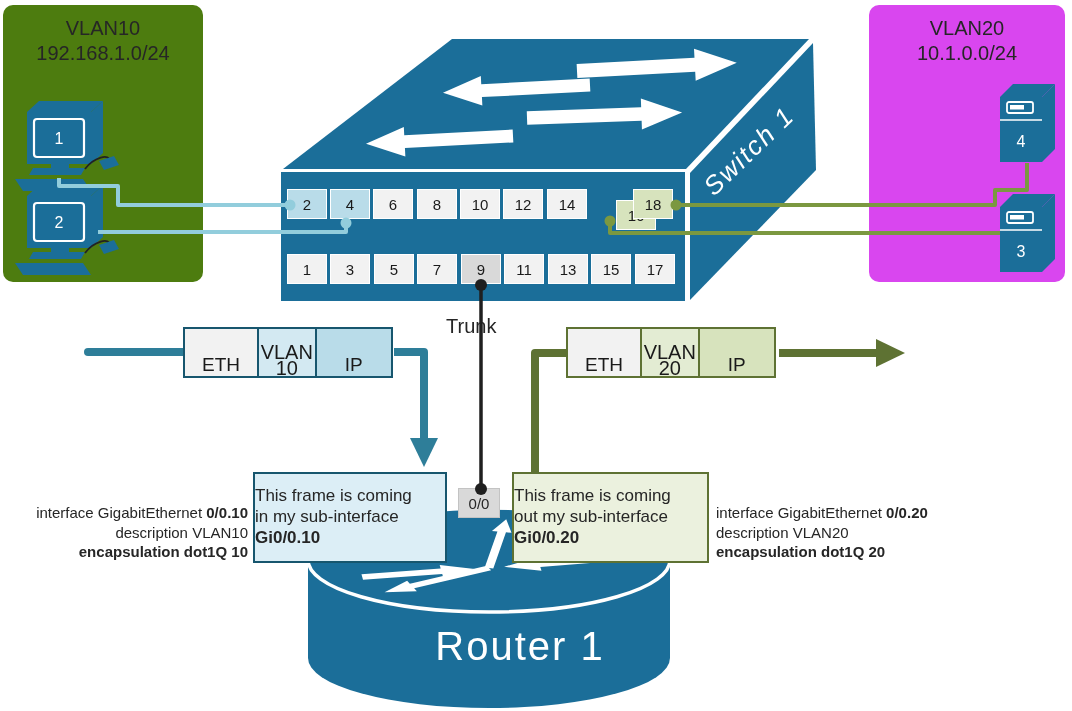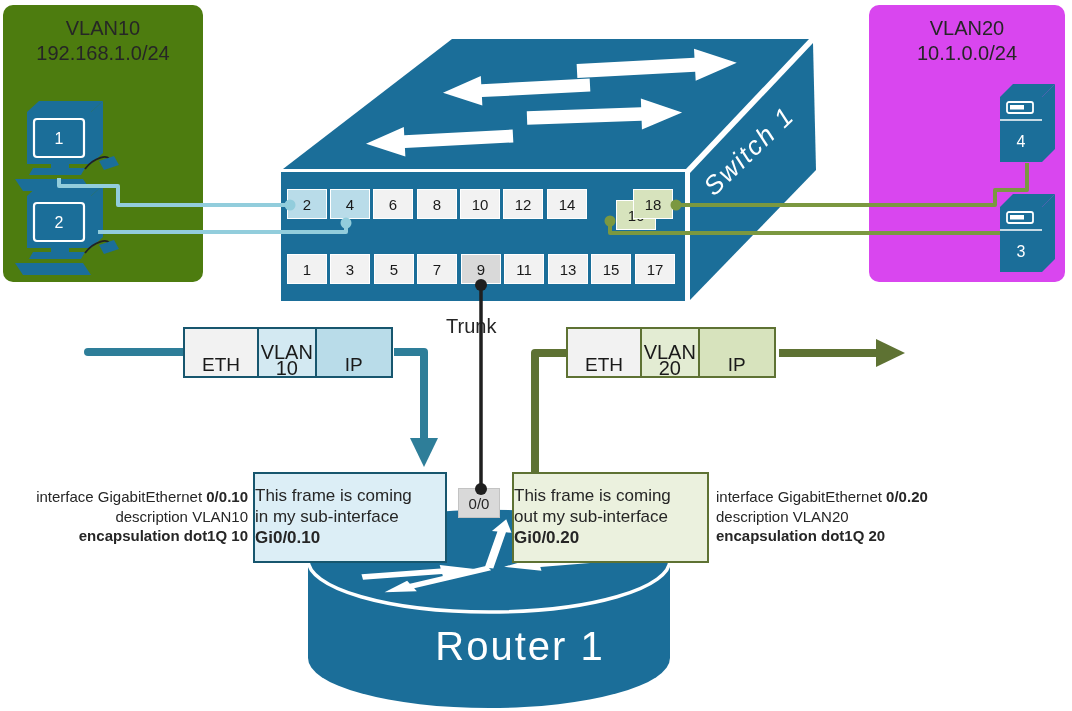--- a/index.html
+++ b/index.html
@@ -18,21 +18,21 @@
   .frame.olive{border-color:#5E7233;}
   .fcell{box-sizing:border-box;display:flex;flex-direction:column;align-items:center;justify-content:flex-end;
          font-size:19px;color:#1a1a1a;}
   .fcell.sep{border-left:2.5px solid #17566E;}
   .frame.olive .fcell.sep{border-left-color:#5E7233;}
   .fcell .two{font-size:20px;line-height:16px;text-align:center;}
   .bubble{position:absolute;box-sizing:border-box;font-size:17px;line-height:21px;
           padding-top:11px;z-index:2;}
   .bubble.blue{background:#DCEEF6;border:2px solid #17566E;}
   .bubble.green{background:#EBF1DE;border:2px solid #5E7233;}
-  .cfg{position:absolute;font-size:15px;line-height:19.5px;z-index:2;}
+  .cfg{position:absolute;font-size:15px;line-height:19.5px;z-index:2;margin-top:16px;}
   .lbl-trunk{position:absolute;font-size:20px;z-index:2;}
   .port00{position:absolute;left:458px;top:488px;width:42px;height:30px;background:#D9D9D9;
           border:1px solid #c3c3c3;box-sizing:border-box;display:flex;align-items:center;
           justify-content:center;font-size:15px;z-index:2;}
   b{font-weight:bold;}
 </style>
 </head>
 <body>
 
 <div class="panel" style="left:3px;top:5px;width:200px;height:277px;background:#4d7c0f;">

